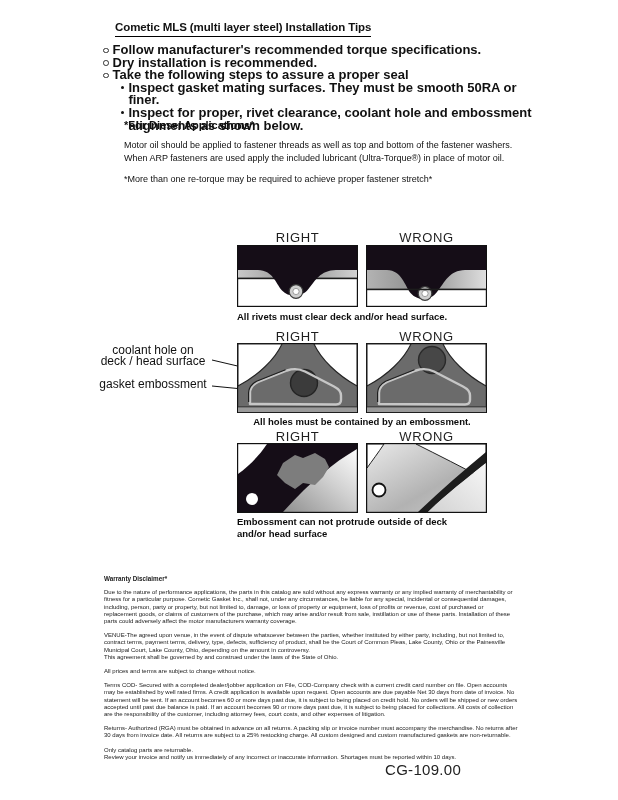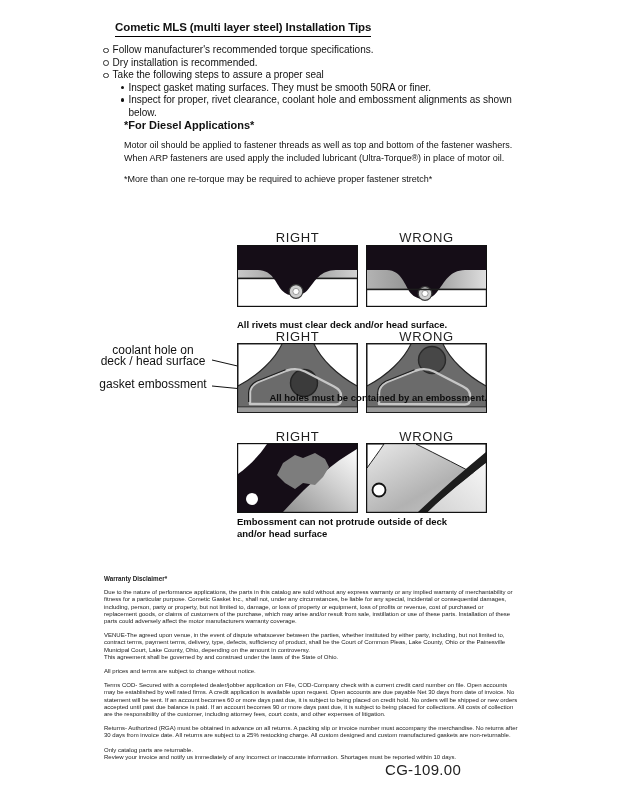--- a/index.html
+++ b/index.html
@@ -8,21 +8,21 @@
     font-family:"Liberation Sans","DejaVu Sans",sans-serif;color:#111;
     overflow:hidden;
   }
   .abs{position:absolute;}
 
   .title{
     left:115px;top:21px;font-size:11.5px;font-weight:bold;letter-spacing:-0.1px;
     border-bottom:1.8px solid #000;padding-bottom:2.5px;white-space:nowrap;
   }
 
-  .bullets{left:103px;top:44px;font-size:10px;line-height:12.6px;width:430px;}
+  .bullets{left:103px;top:44px;font-size:13px;line-height:12.6px;width:430px;font-weight:bold;}
   .b-row{display:flex;}
   .b-circ{flex:0 0 auto;width:3.6px;height:3.6px;border:1px solid #333;border-radius:50%;margin:3.6px 4px 0 0;}
   .b-dot{flex:0 0 auto;width:3.4px;height:3.4px;background:#111;border-radius:50%;margin:4px 4px 0 0;}
   .b-sub{margin-left:18px;}
 
   .diesel{left:124px;top:119px;width:408px;}
   .diesel h2{font-size:11px;font-weight:bold;margin:0 0 8px 0;}
   .diesel p{font-size:9px;line-height:13px;margin:0 0 8px 0;}
 
   .rw-label{position:absolute;width:121px;text-align:center;font-size:13px;letter-spacing:0.6px;color:#1f1f1f;}
@@ -106,21 +106,21 @@
     </defs>
     <rect x="0.6" y="0.6" width="119.8" height="60.8" fill="#ffffff" stroke="#111" stroke-width="1.2"></rect>
     <rect x="1" y="25" width="119" height="19" fill="url(#g1b)"></rect>
     <path d="M1,1 H120 V25 H99 C83,25.5 79,37 71,47 C65,55.5 52,56.5 45,48.5 C38.5,40.5 36,25.5 21,25 H1 Z" fill="#150d17"></path>
     <circle cx="59" cy="48.5" r="6.8" fill="#cfcfcf" stroke="#3a3a3a" stroke-width="1.2"></circle>
     <circle cx="59" cy="48.5" r="3.1" fill="#ffffff" stroke="#8a8a8a" stroke-width="0.8"></circle>
     <rect x="1" y="43.6" width="119" height="1.6" fill="#1c1c1c"></rect>
   </svg>
 </div>
 
-<div class="cap" style="left:237px;top:311px;margin-top:8px;">All rivets must clear deck and/or head surface.</div>
+<div class="cap" style="left:237px;top:311px;">All rivets must clear deck and/or head surface.</div>
 
 <div class="rw-label" style="left:237px;top:329px;">RIGHT</div>
 <div class="rw-label" style="left:366px;top:329px;">WRONG</div>
 
 <div class="ann" style="left:95px;top:345px;">
   <div>coolant hole on</div>
   <div>deck / head surface</div>
 </div>
 <div class="ann" style="left:95px;top:379px;">
   <div>gasket embossment</div>
@@ -150,21 +150,21 @@
     <path d="M1,1 L45,1 C38,16 22,32 1,43 Z" fill="#ffffff" stroke="#242424" stroke-width="1.1"></path>
     <path d="M120,1 L77,1 C84,16 100,32 120,43 Z" fill="#ffffff" stroke="#242424" stroke-width="1.1"></path>
     <circle cx="66" cy="17" r="13.5" fill="#474747" stroke="#2a2a2a" stroke-width="1.4"></circle>
     <path d="M13,61 L13,50 C13,45 16,41.5 21,39 L50,27.5 C56,25.5 62,25.5 68,28.5 L97,43.5 C102,46 104,49 104,52.5 L104,57 C104,60 102,61.5 99,61.5 Z" fill="none" stroke="#c6c6c6" stroke-width="2.4" stroke-linejoin="round"></path>
     <path d="M11.6,59 L11.6,50 C11.6,44.5 14.6,41 19.6,38.2 L48.5,26.8" fill="none" stroke="#1e1e1e" stroke-width="1.2"></path>
     <rect x="1" y="63.2" width="119" height="1.3" fill="#3c3c3c"></rect>
     <rect x="1" y="64.5" width="119" height="4.6" fill="#9a9a9a"></rect>
   </svg>
 </div>
 
-<div class="cap" style="left:237px;top:392px;width:250px;text-align:right;">All holes must be contained by an embossment.</div>
+<div class="cap" style="left:237px;top:416px;width:250px;text-align:center;">All holes must be contained by an embossment.</div>
 
 <div class="rw-label" style="left:237px;top:429px;">RIGHT</div>
 <div class="rw-label" style="left:366px;top:429px;">WRONG</div>
 
 <div class="panel70" style="left:237px;top:443px;">
   <svg viewBox="0 0 121 70">
     <defs>
       <linearGradient id="g3a" x1="0" y1="1" x2="1" y2="0">
         <stop offset="0" stop-color="#8f8f8f"></stop>
           <stop offset="0.55" stop-color="#cfcfcf"></stop>

